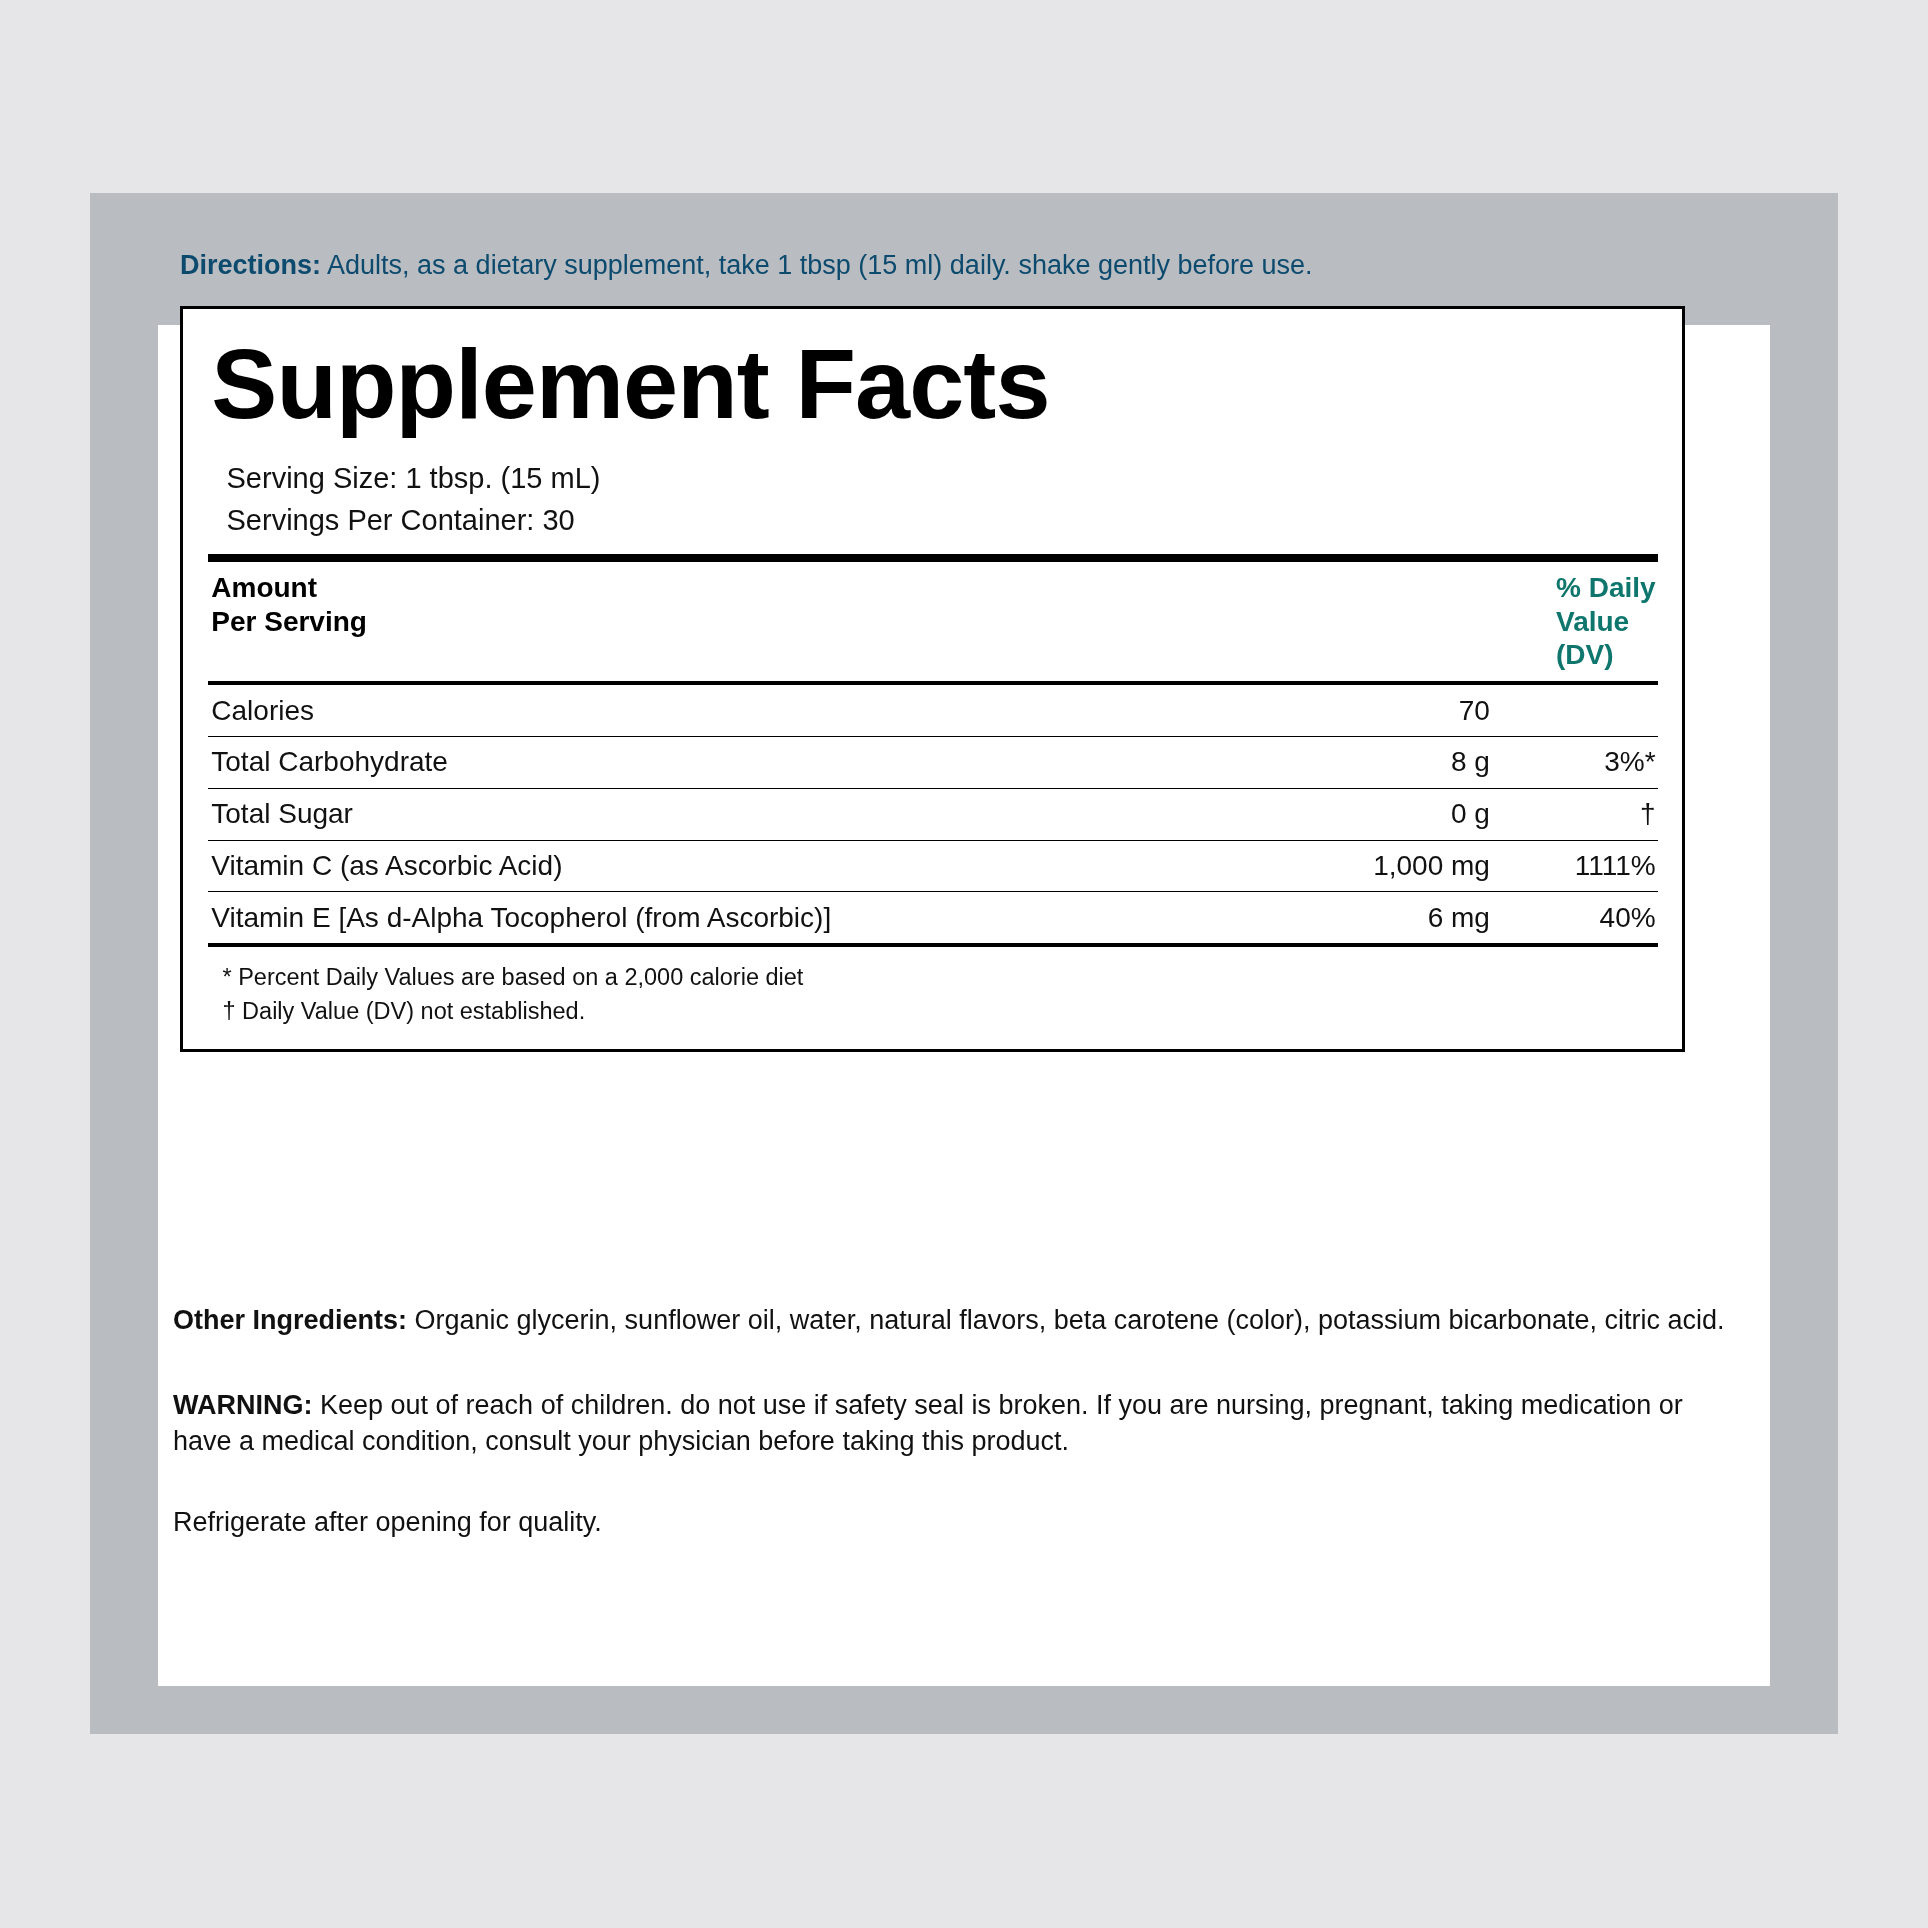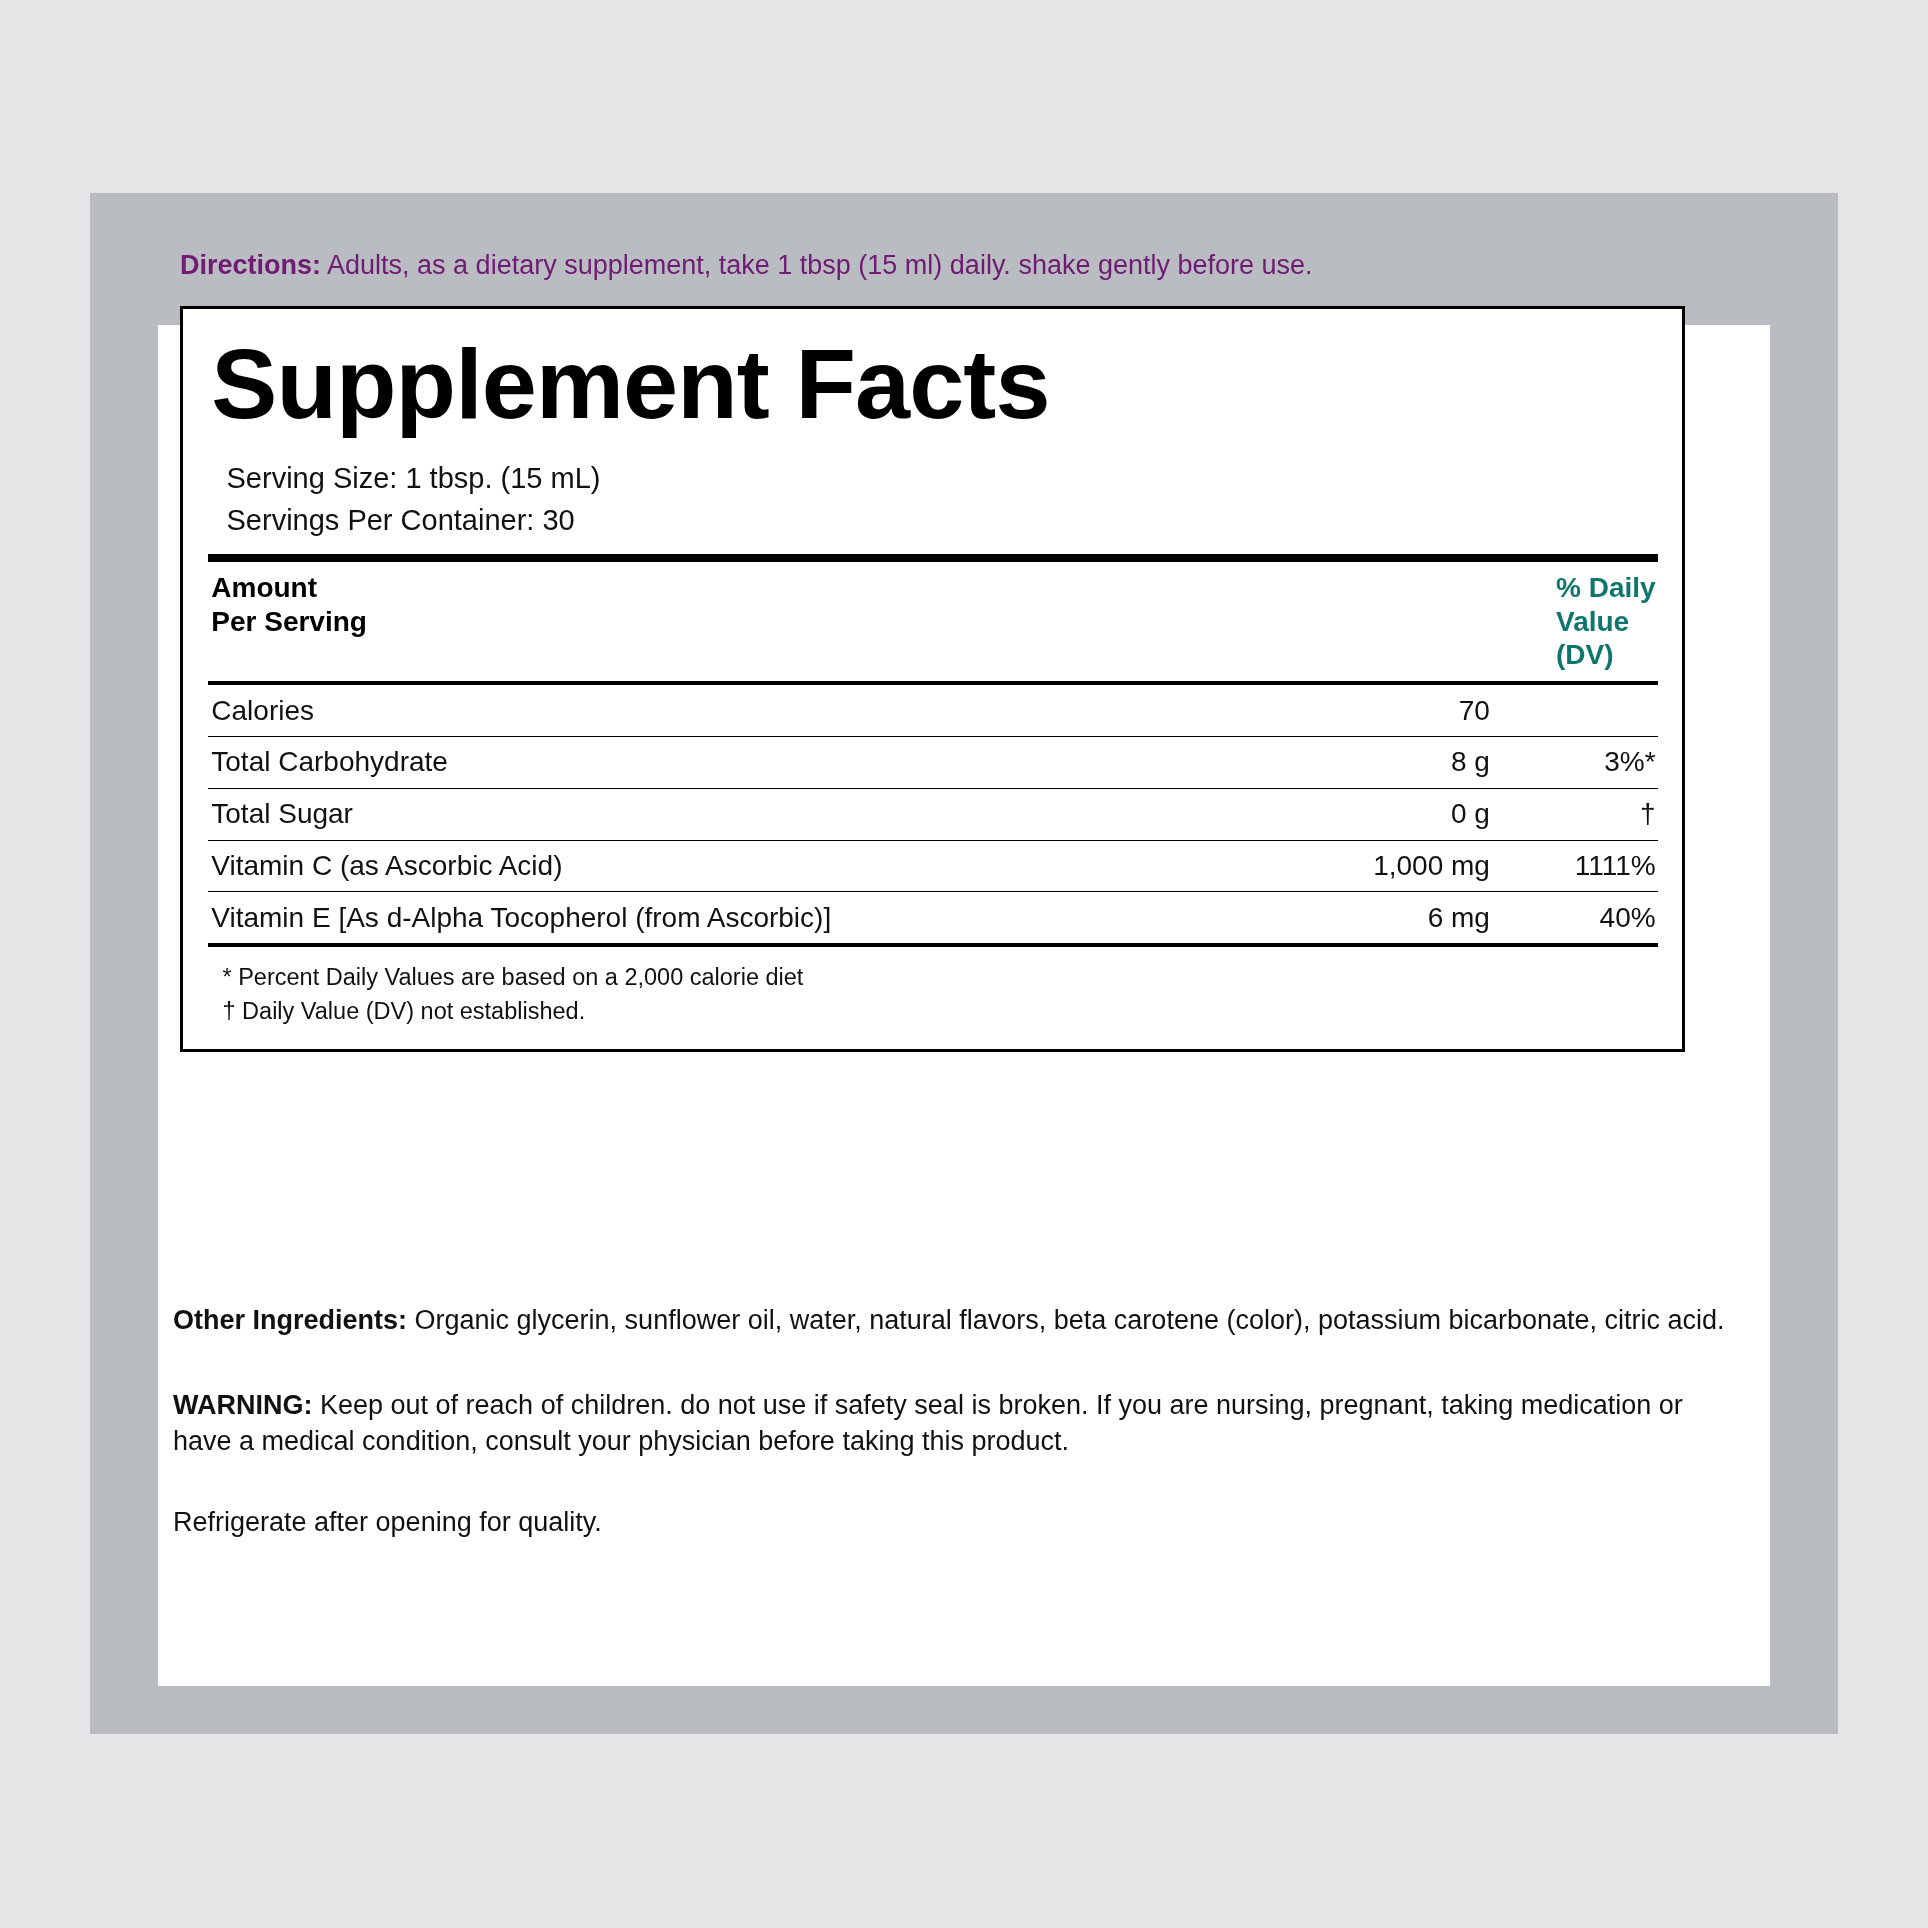--- a/index.html
+++ b/index.html
@@ -29,21 +29,21 @@
     width: 1612px;
     height: 1361px;
     background: #ffffff;
   }
   .directions {
     position: absolute;
     left: 90px;
     top: 55px;
     width: 1601px;
     font-size: 27px;
-    color: #701a75;
+    color: #0c4a6e;
     line-height: 1.3;
   }
   .directions b {
     font-weight: bold;
   }
   .facts-box {
     position: absolute;
     left: 90px;
     top: 113px;
     width: 1505px;

